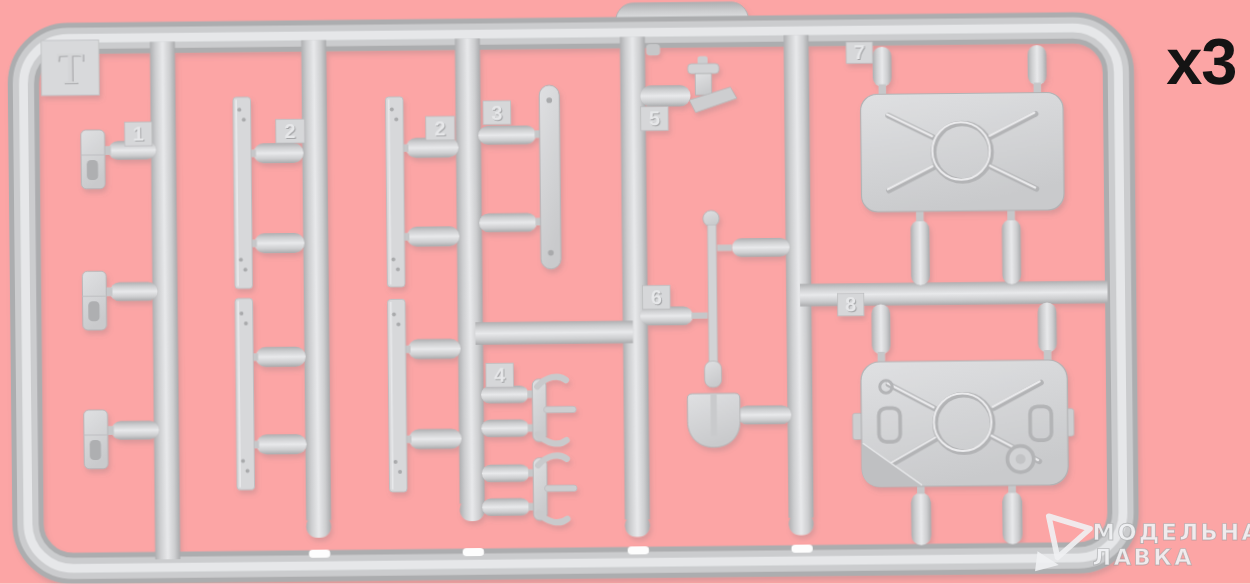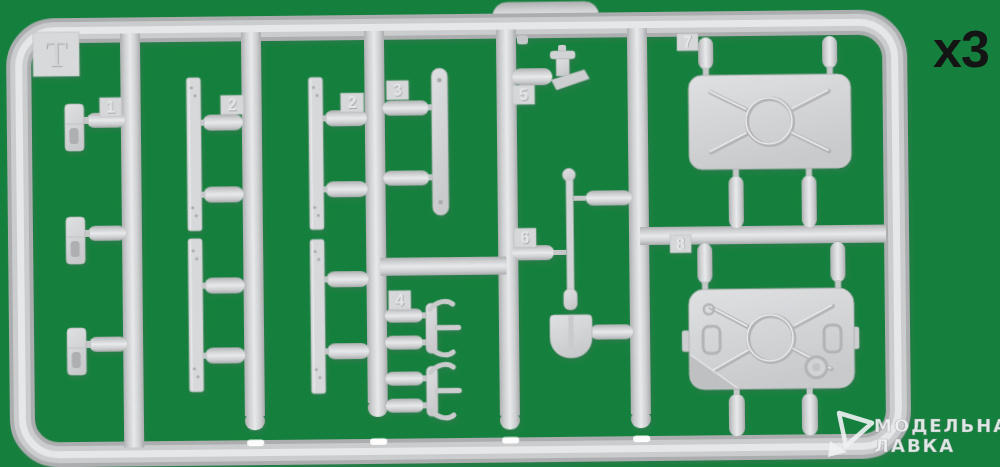--- a/index.html
+++ b/index.html
@@ -1,18 +1,18 @@
 <!DOCTYPE html>
 <html><head>
 <meta charset="utf-8">
 <style>
   html,body{margin:0;padding:0;background:#ffffff;}
   .stage{
     position:relative;width:1000px;height:467px;overflow:hidden;
-    background:#15803d;font-family:"Liberation Sans",sans-serif;
+    background:#fca5a5;font-family:"Liberation Sans",sans-serif;
   }
   svg{display:block}
   .tab-num-shadow{fill:#a4a5a7;font-weight:bold;font-size:16px;text-anchor:middle;font-family:"Liberation Sans",sans-serif;}
   .tab-num{fill:#e6e7e9;font-weight:bold;font-size:16px;text-anchor:middle;font-family:"Liberation Sans",sans-serif;}
   .frame-letter-shadow{fill:#a8a9ab;font-size:36px;font-weight:400;text-anchor:middle;font-family:"Liberation Serif",serif;}
   .frame-letter{fill:#d4d5d7;font-size:36px;font-weight:400;text-anchor:middle;font-family:"Liberation Serif",serif;}
   .qty{fill:#141414;font-weight:bold;font-size:52px;letter-spacing:-1px;text-anchor:middle;font-family:"Liberation Sans",sans-serif;}
   .wm-text{fill:rgba(240,241,243,0.92);stroke:rgba(150,151,153,0.55);stroke-width:0.7px;
     font-weight:bold;font-size:18px;letter-spacing:2px;font-family:"DejaVu Sans",sans-serif;}
 </style>

